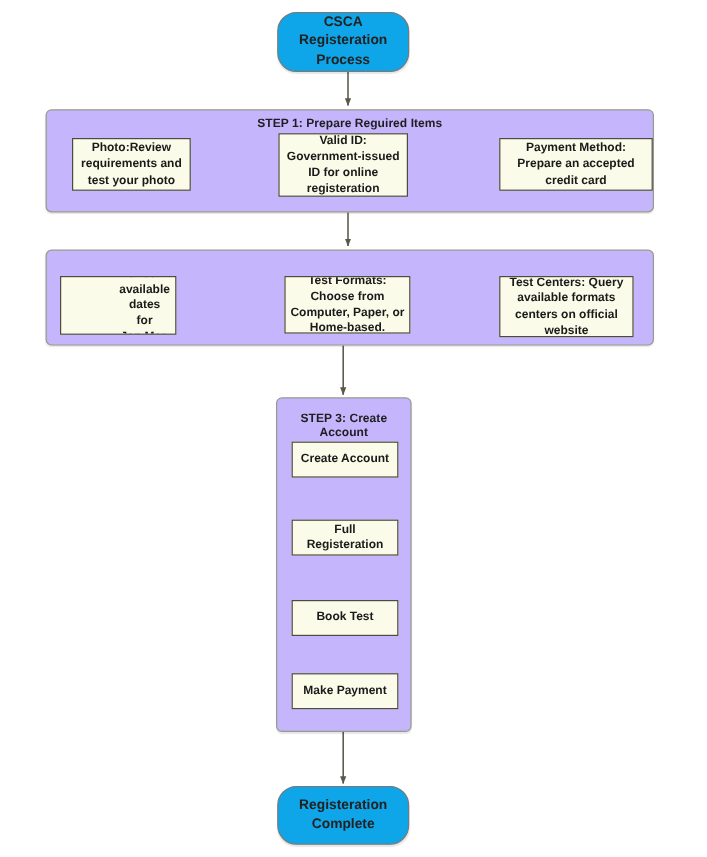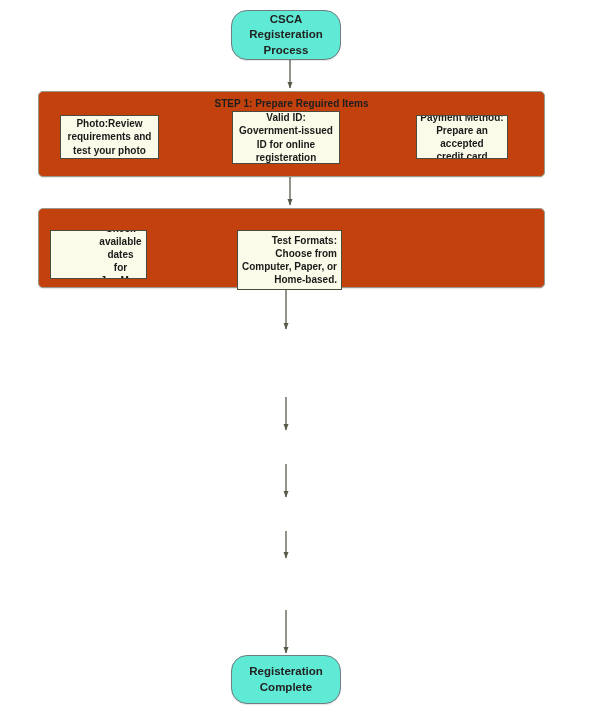--- a/index.html
+++ b/index.html
@@ -18,40 +18,40 @@
     width: 589px;
     height: 714px;
     background: #ffffff;
     overflow: hidden;
   }
 
   
   .terminal {
     position: absolute;
     box-sizing: border-box;
-    background: #5eead4;
+    background: #0ea5e9;
     border: 1.4px solid #6f7d82;
     border-radius: 16px;
     display: flex;
     align-items: center;
     justify-content: center;
     text-align: center;
     font-size: 11.5px;
     font-weight: bold;
     line-height: 1.35;
     color: #222222;
     padding: 2px 2px;
     box-shadow: 0 1px 1px rgba(0,0,0,0.10);
   }
 
   
   .step-group {
     position: absolute;
     box-sizing: border-box;
-    background: #c2410c;
+    background: #c4b5fd;
     border: 1.4px solid #9a9a8c;
     border-radius: 5px;
     box-shadow: 0 1px 1px rgba(0,0,0,0.10);
   }
   .step-title {
     position: absolute;
     left: 0;
     right: 0;
     text-align: center;
     font-size: 10px;
@@ -158,44 +158,69 @@
 test your photo</span>
     </div>
 
     <div class="node" style="left:193px; top:19px; width:108px; height:53px;">
       <span style="white-space:pre-line;">Valid ID:
 Government-issued
 ID for online
 registeration</span>
     </div>
 
-    <div class="node" style="left:377px; top:23px; width:92px; height:44px;">
+    <div class="node" style="left:377px; top:23px; width:128px; height:44px;">
       <span style="white-space:pre-line;">Payment Method:
 Prepare an accepted
 credit card</span>
     </div>
   </div>
 
   <div class="step-group" style="left:38px; top:208px; width:507px; height:80px;">
 
     <div class="node" style="left:11px; top:21px; width:97px; height:49px;padding-left:47px;">
       <span style="white-space:pre-line;">Test Dates: Check
 available dates
 for Jan,Mar, May,
 Jun. Dec.</span>
     </div>
 
-    <div class="node" style="left:198px; top:21px; width:105px; height:60px;text-align:right;">
+    <div class="node" style="left:198px; top:21px; width:105px; height:48px;">
       <span style="white-space:pre-line;">Test Formats:
 Choose from
 Computer, Paper, or
 Home-based.</span>
     </div>
 
-  </div>
-
+    <div class="node" style="left:377px; top:21px; width:112px; height:51px;">
+      <span style="white-space:pre-line;">Test Centers: Query
+available formats
+centers on official
+website</span>
+    </div>
+  </div>
+
+  <div class="step-group" style="left:230px; top:331px; width:113px; height:279px;">
+    <div class="step-title" style="top:12px;">STEP 3: Create Account</div>
+
+    <div class="node" style="left:12px; top:36px; width:89px; height:30px;">
+      <span style="white-space:pre-line;">Create Account</span>
+    </div>
+
+    <div class="node" style="left:12px; top:101px; width:89px; height:30px;">
+      <span style="white-space:pre-line;">Full Registeration</span>
+    </div>
+
+    <div class="node" style="left:12px; top:168px; width:89px; height:30px;">
+      <span style="white-space:pre-line;">Book Test</span>
+    </div>
+
+    <div class="node" style="left:12px; top:229px; width:89px; height:30px;">
+      <span style="white-space:pre-line;">Make Payment</span>
+    </div>
+  </div>
 
   <div class="terminal" style="left:231px; top:655px; width:110px; height:49px;">
     <span style="white-space:pre-line;">Registeration
 Complete</span>
   </div>
 
 </div>
 
 </body></html>

